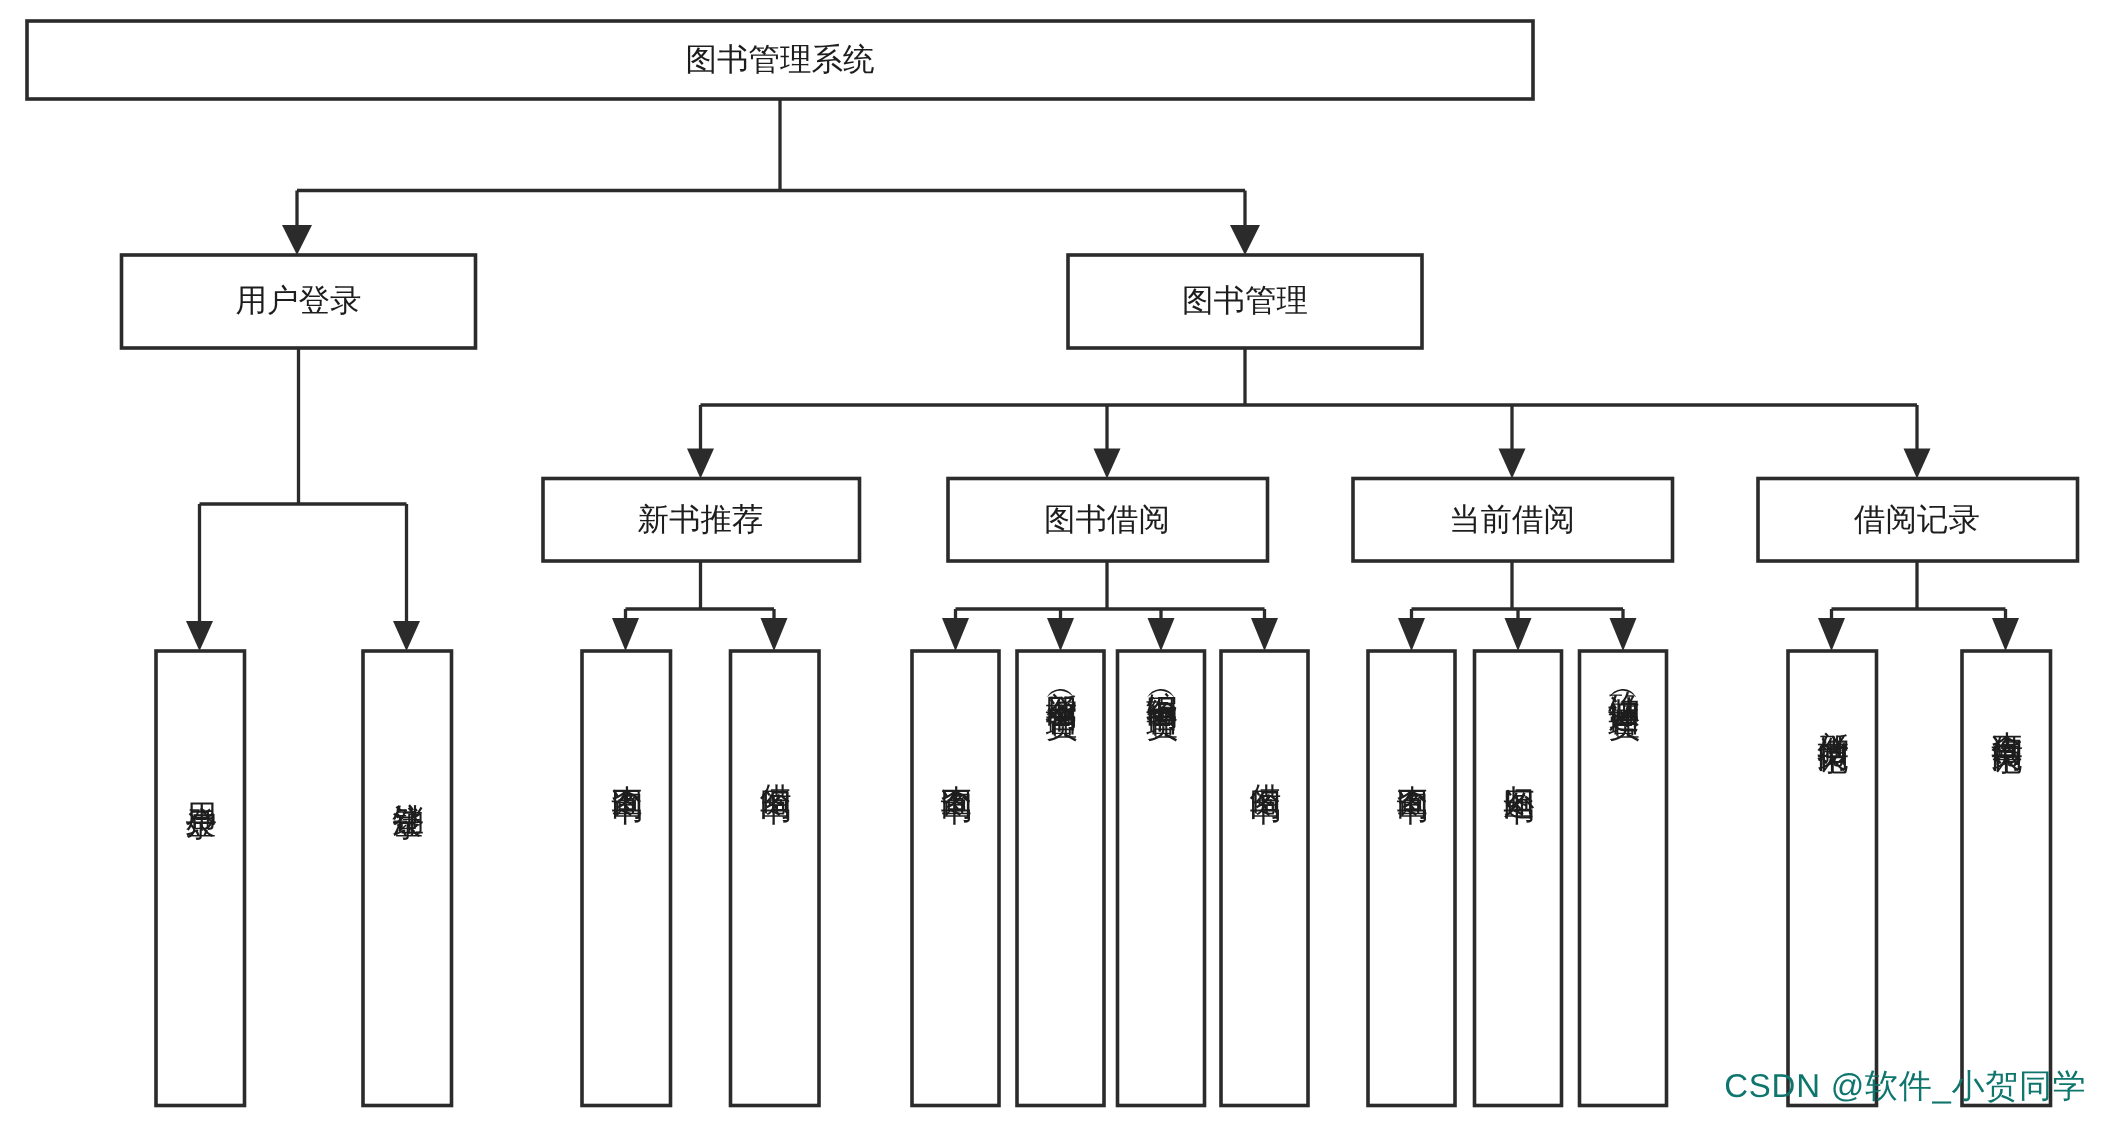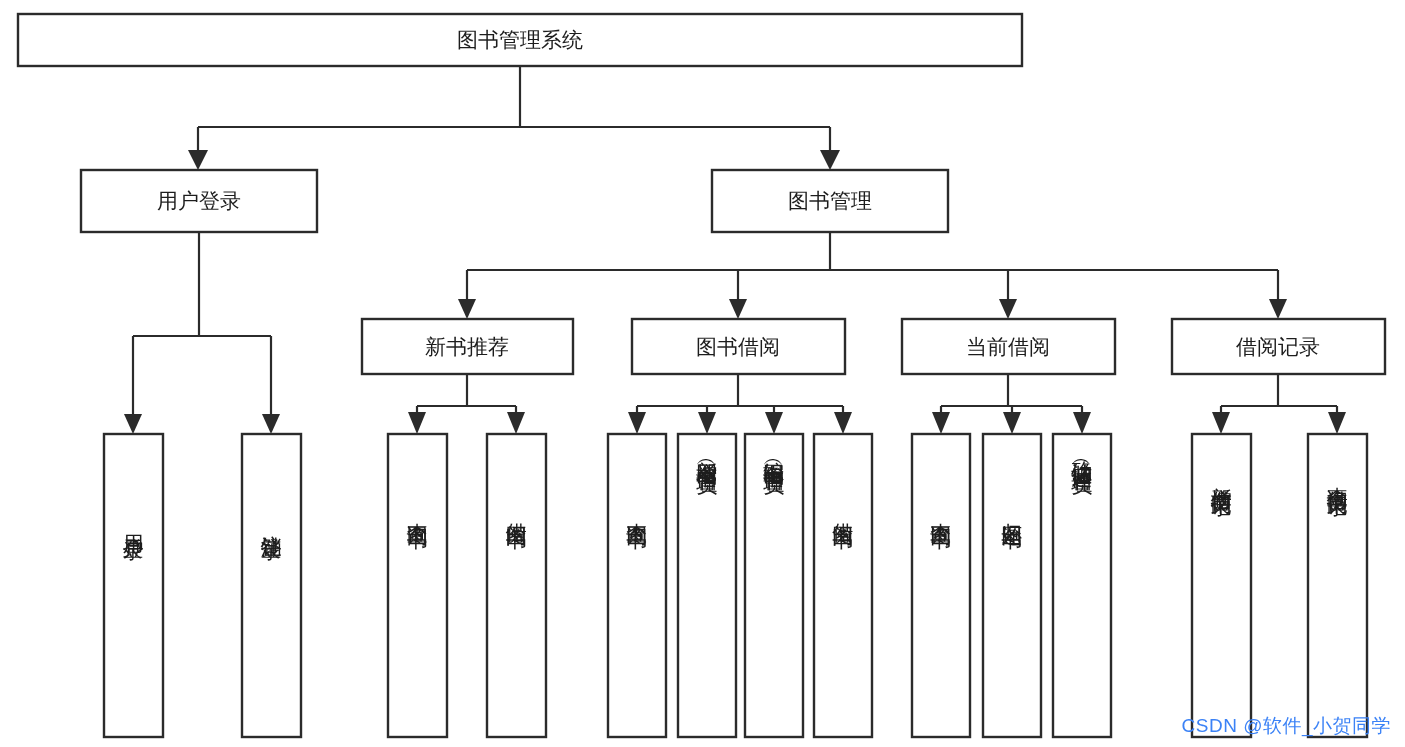--- a/index.html
+++ b/index.html
@@ -60,22 +60,22 @@
     font-family: "Liberation Sans", "DejaVu Sans", sans-serif;
     font-size: 21px;
     line-height: 1.30;
     letter-spacing: 2px;
     color: #1d1d1d;
     white-space: nowrap;
   }
   .watermark {
     position: absolute;
     font-family: "Liberation Sans", "DejaVu Sans", sans-serif;
-    font-size: 19px;
-    color: #3b82f6;
+    font-size: 22px;
+    color: #0f766e;
     right: 14px;
     bottom: 8px;
     white-space: nowrap;
     letter-spacing: 0.5px;
   }
 </style>
 </head>
 <body>
 
 <div id="stage">

